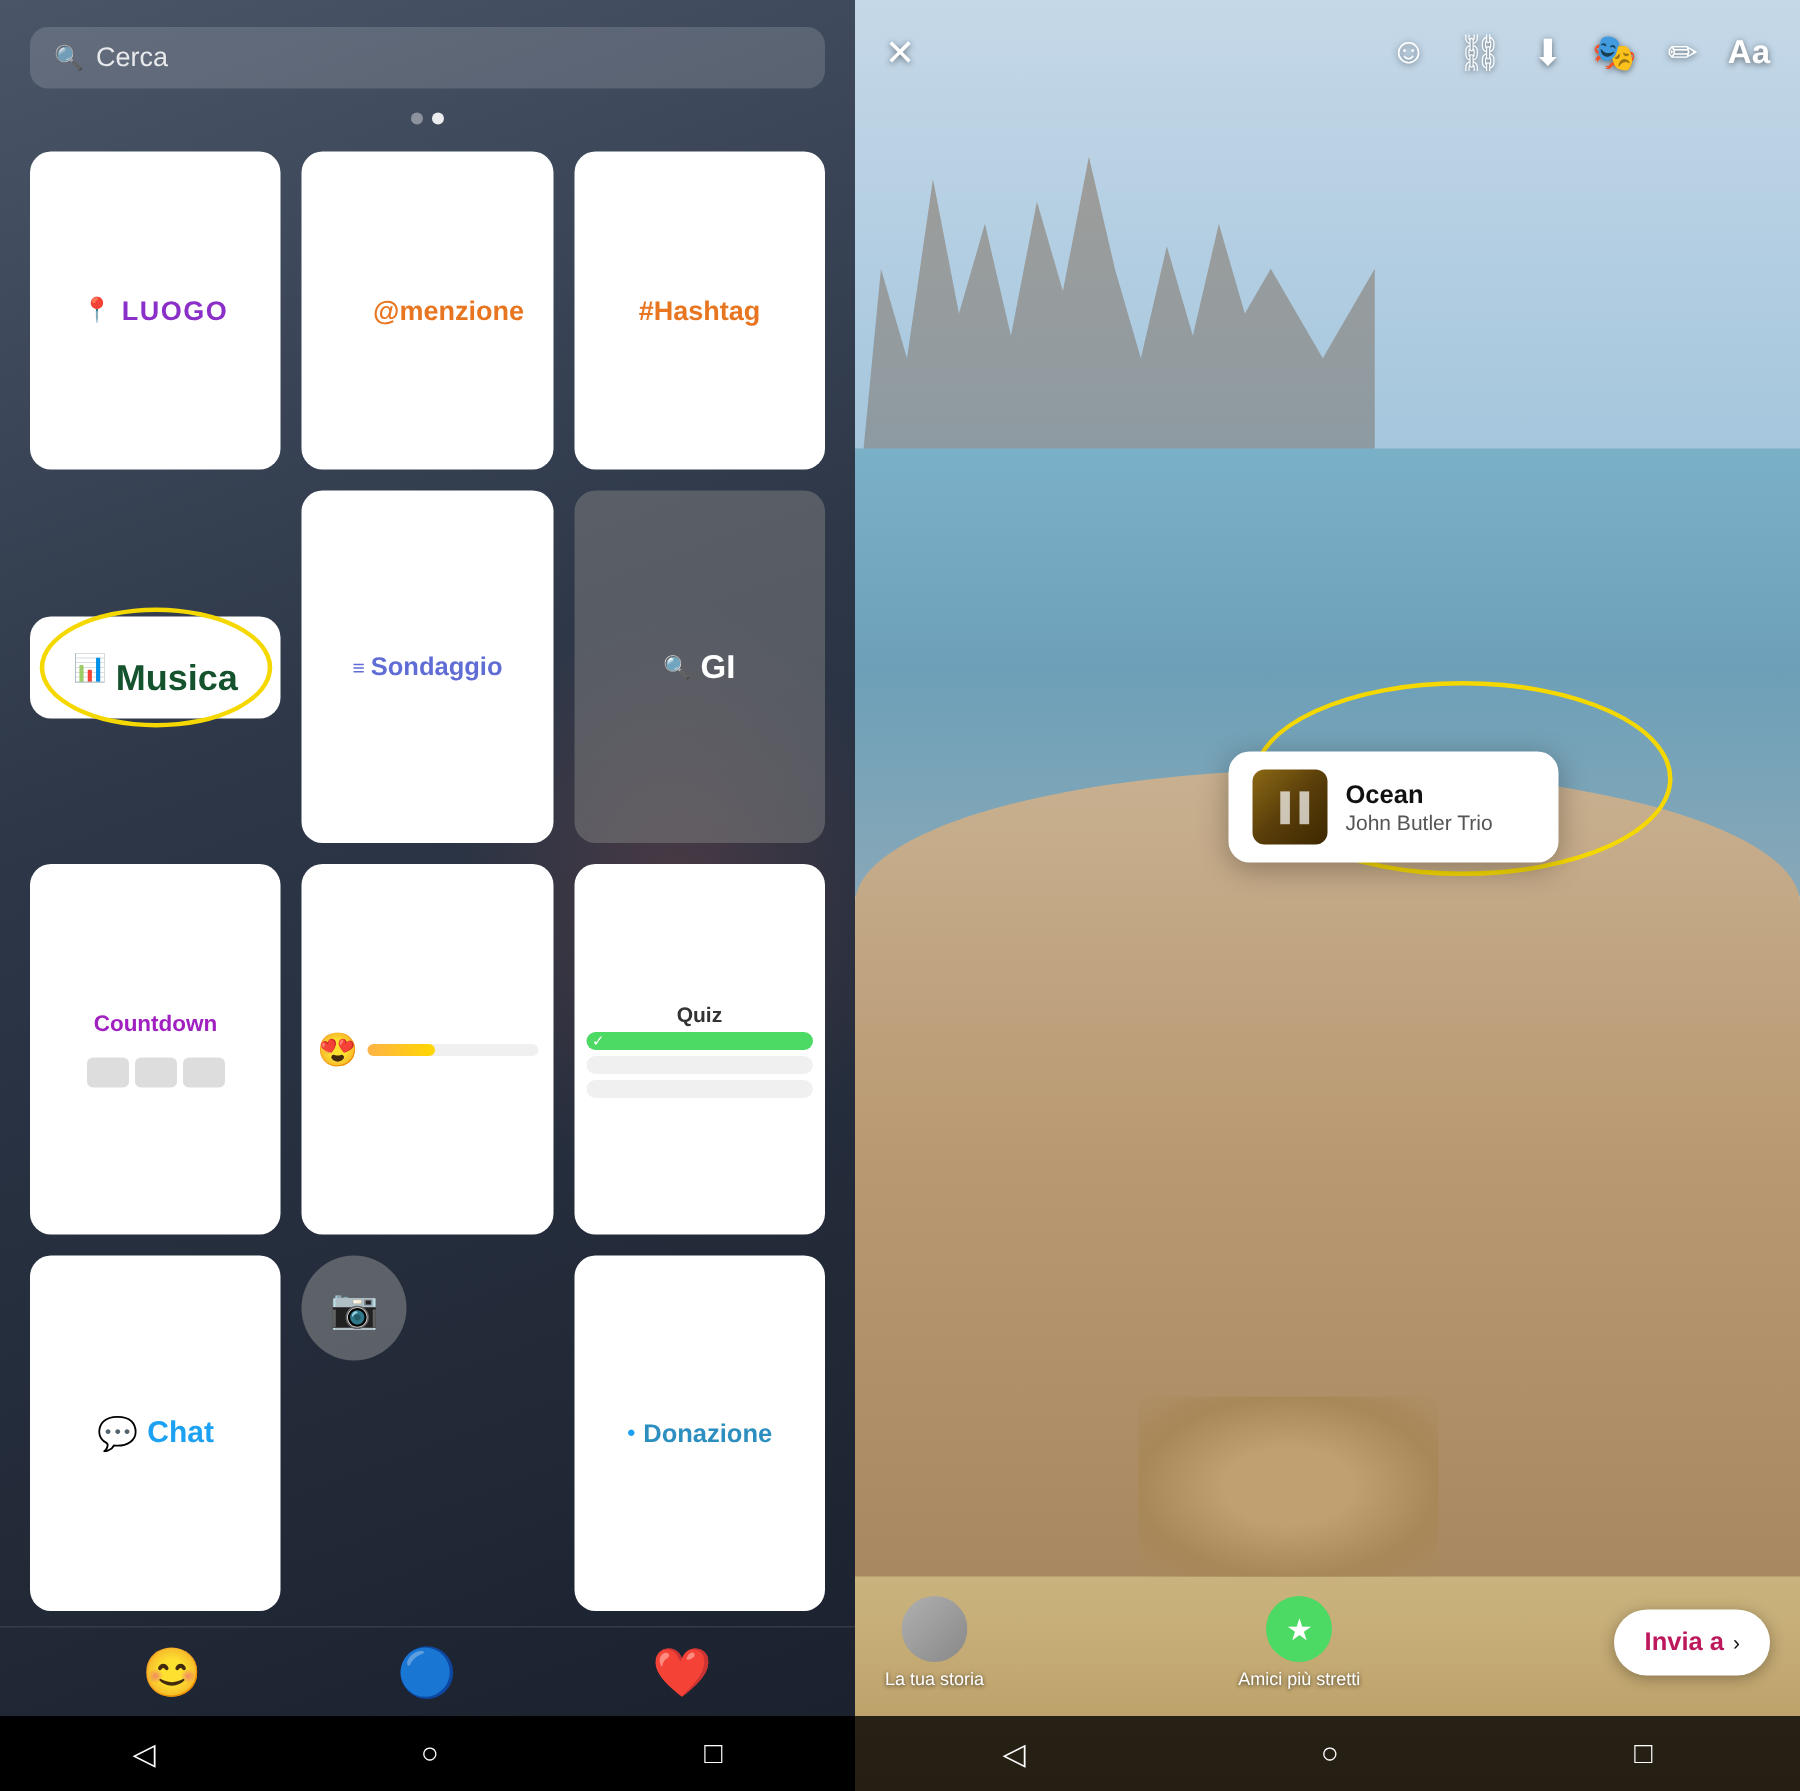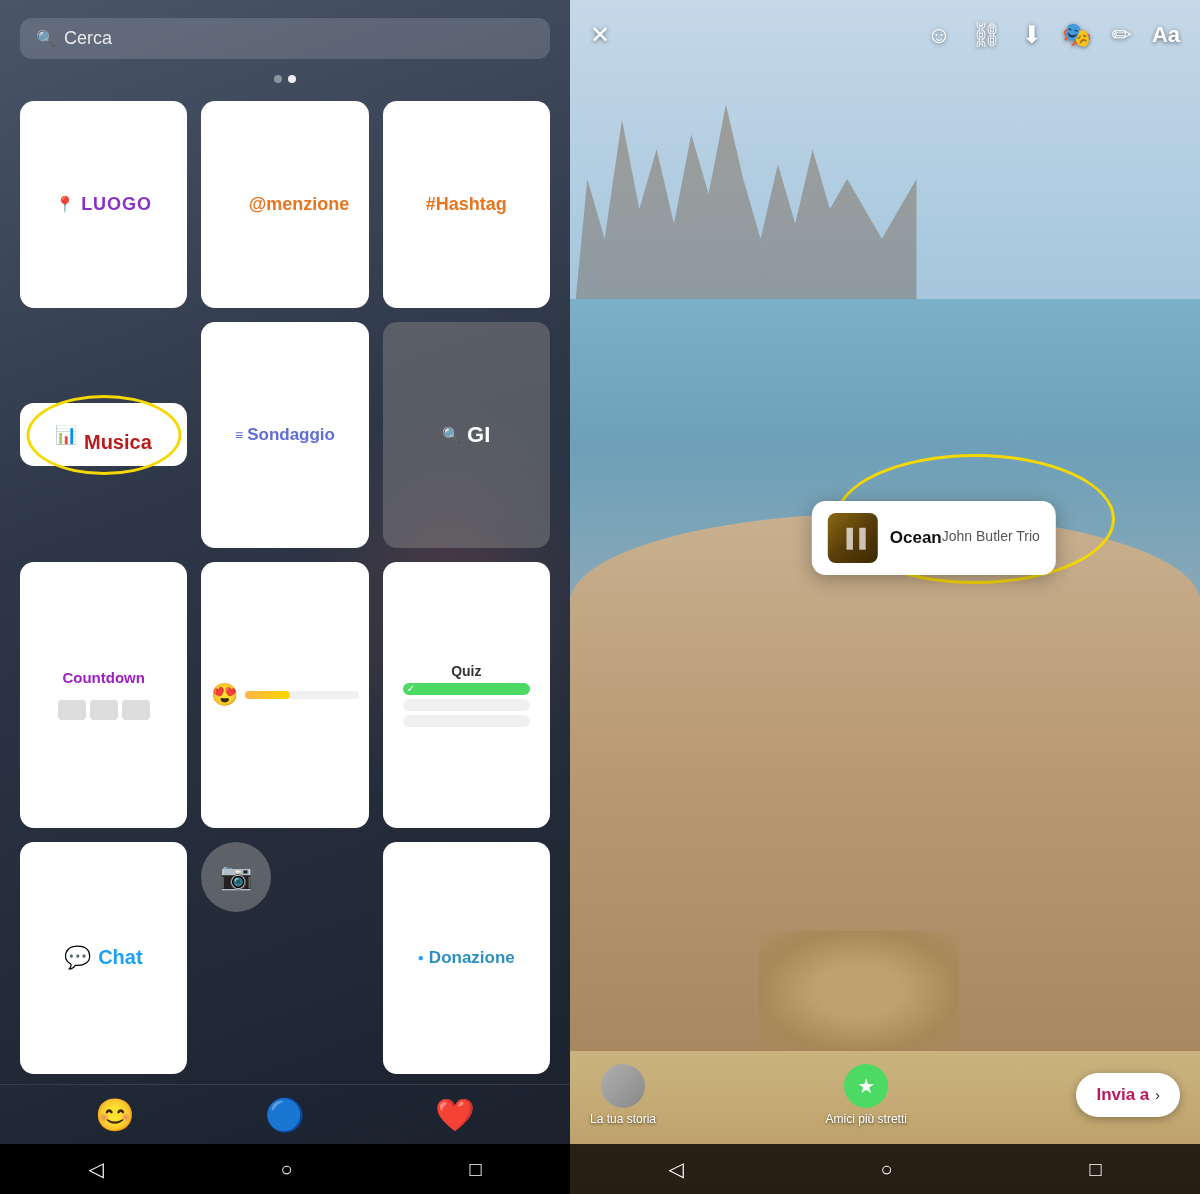--- a/index.html
+++ b/index.html
@@ -133,21 +133,21 @@
       left: 50%;
       transform: translate(-50%, -50%);
     }
     .sticker-musica {
       background: white;
       border-radius: 14px;
       gap: 6px;
       width: 100%;
     }
     .musica-bars { color: #e04060; font-size: 18px; }
-    .musica-text { color: #b91c1c; font-size: 20px; font-weight: 600; margin-top: 16px; }
+    .musica-text { color: #14532d; font-size: 24px; font-weight: 600; margin-top: 16px; }
 
     
     .sticker-data {
       background: rgba(255,255,255,0.12);
       border-radius: 14px;
     }
     .data-text { color: white; font-size: 16px; font-weight: 700; }
 
     
     .sticker-sondaggio {
@@ -216,21 +216,21 @@
       background: linear-gradient(90deg, #ffb347, #ffd700);
       border-radius: 4px;
     }
 
     
     .sticker-quiz {
       background: white;
       border-radius: 14px;
       flex-direction: column;
       gap: 4px;
-      padding: 20px;
+      padding: 8px;
     }
     .quiz-label { color: #333; font-size: 14px; font-weight: 600; }
     .quiz-bar-green {
       width: 100%;
       height: 12px;
       background: #4cd964;
       border-radius: 6px;
       display: flex;
       align-items: center;
       padding-left: 4px;
@@ -414,21 +414,21 @@
       width: 50px;
       height: 50px;
       border-radius: 8px;
       background: linear-gradient(135deg, #8B6914 0%, #5a3e0a 50%, #3d2800 100%);
       display: flex;
       align-items: center;
       justify-content: center;
       flex-shrink: 0;
     }
     .album-art-icon { color: rgba(255,255,255,0.7); font-size: 18px; }
-    .music-info { display: flex; }
+    .music-info { display: flex; flex-direction: column; }
     .music-title { font-size: 17px; font-weight: 700; color: #111; }
     .music-artist { font-size: 14px; color: #555; font-weight: 400; }
 
     
     .yellow-circle-right {
       position: absolute;
       top: 38%;
       left: 42%;
       width: 280px;
       height: 130px;

